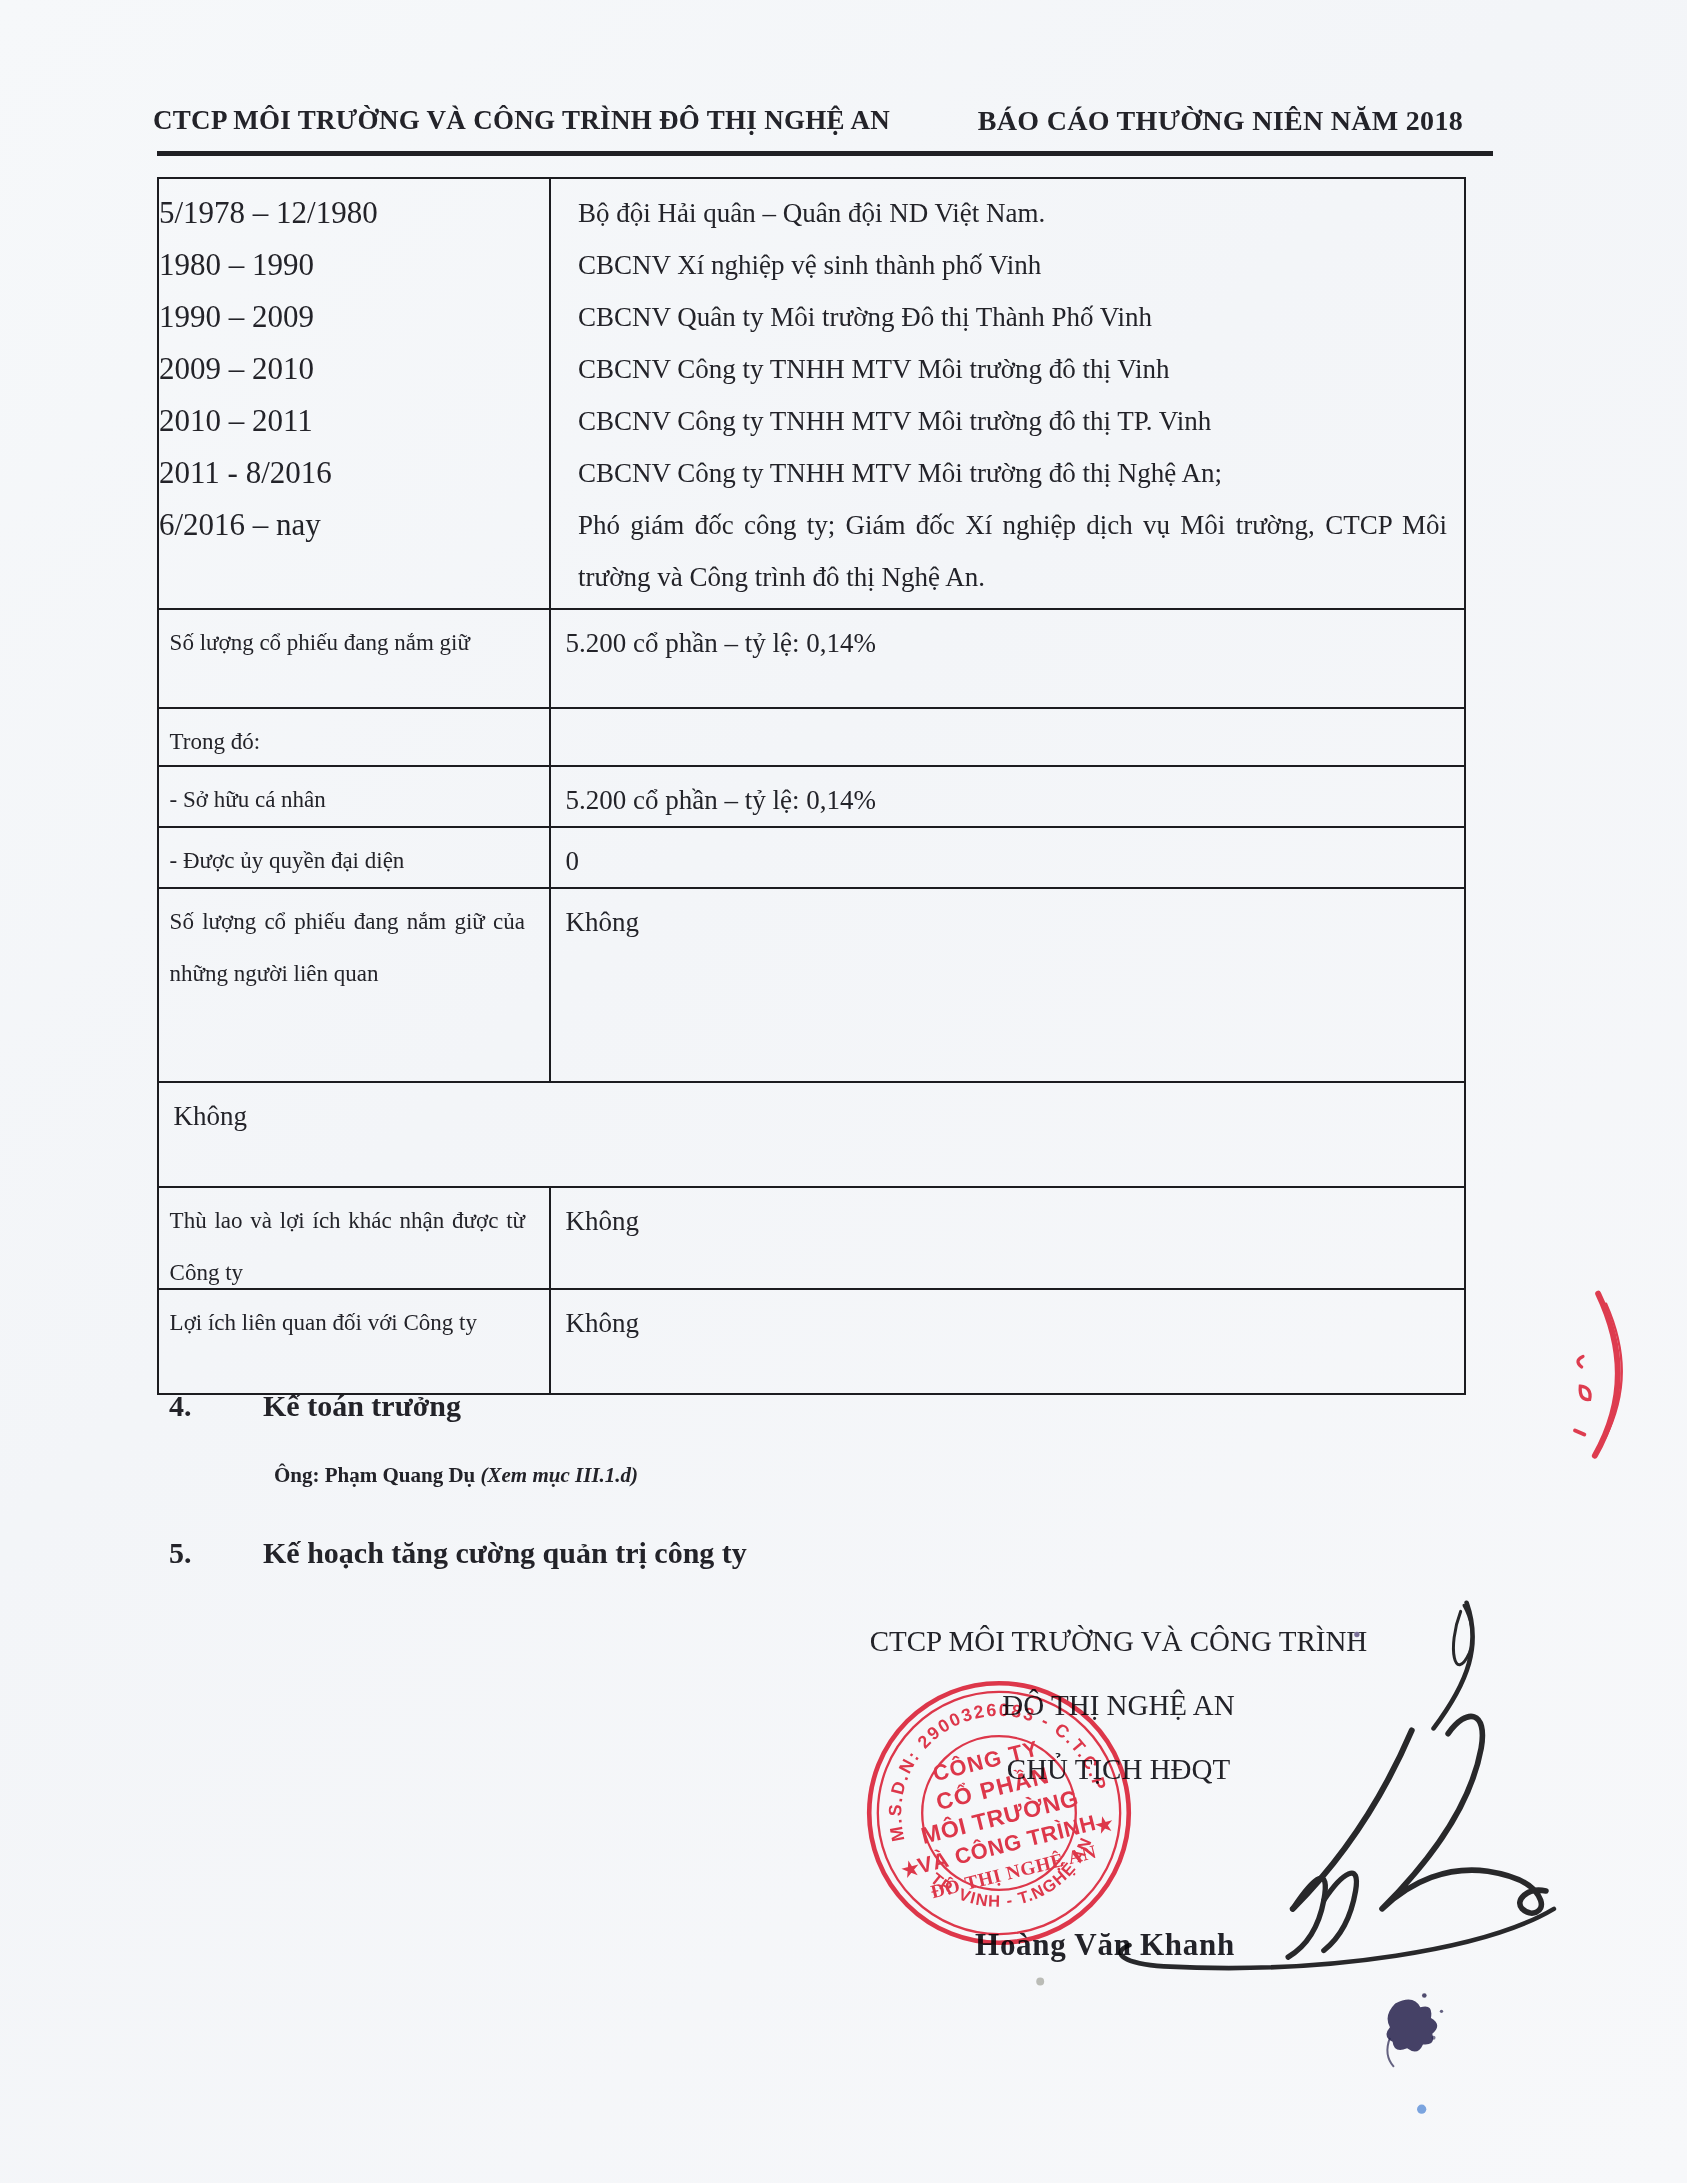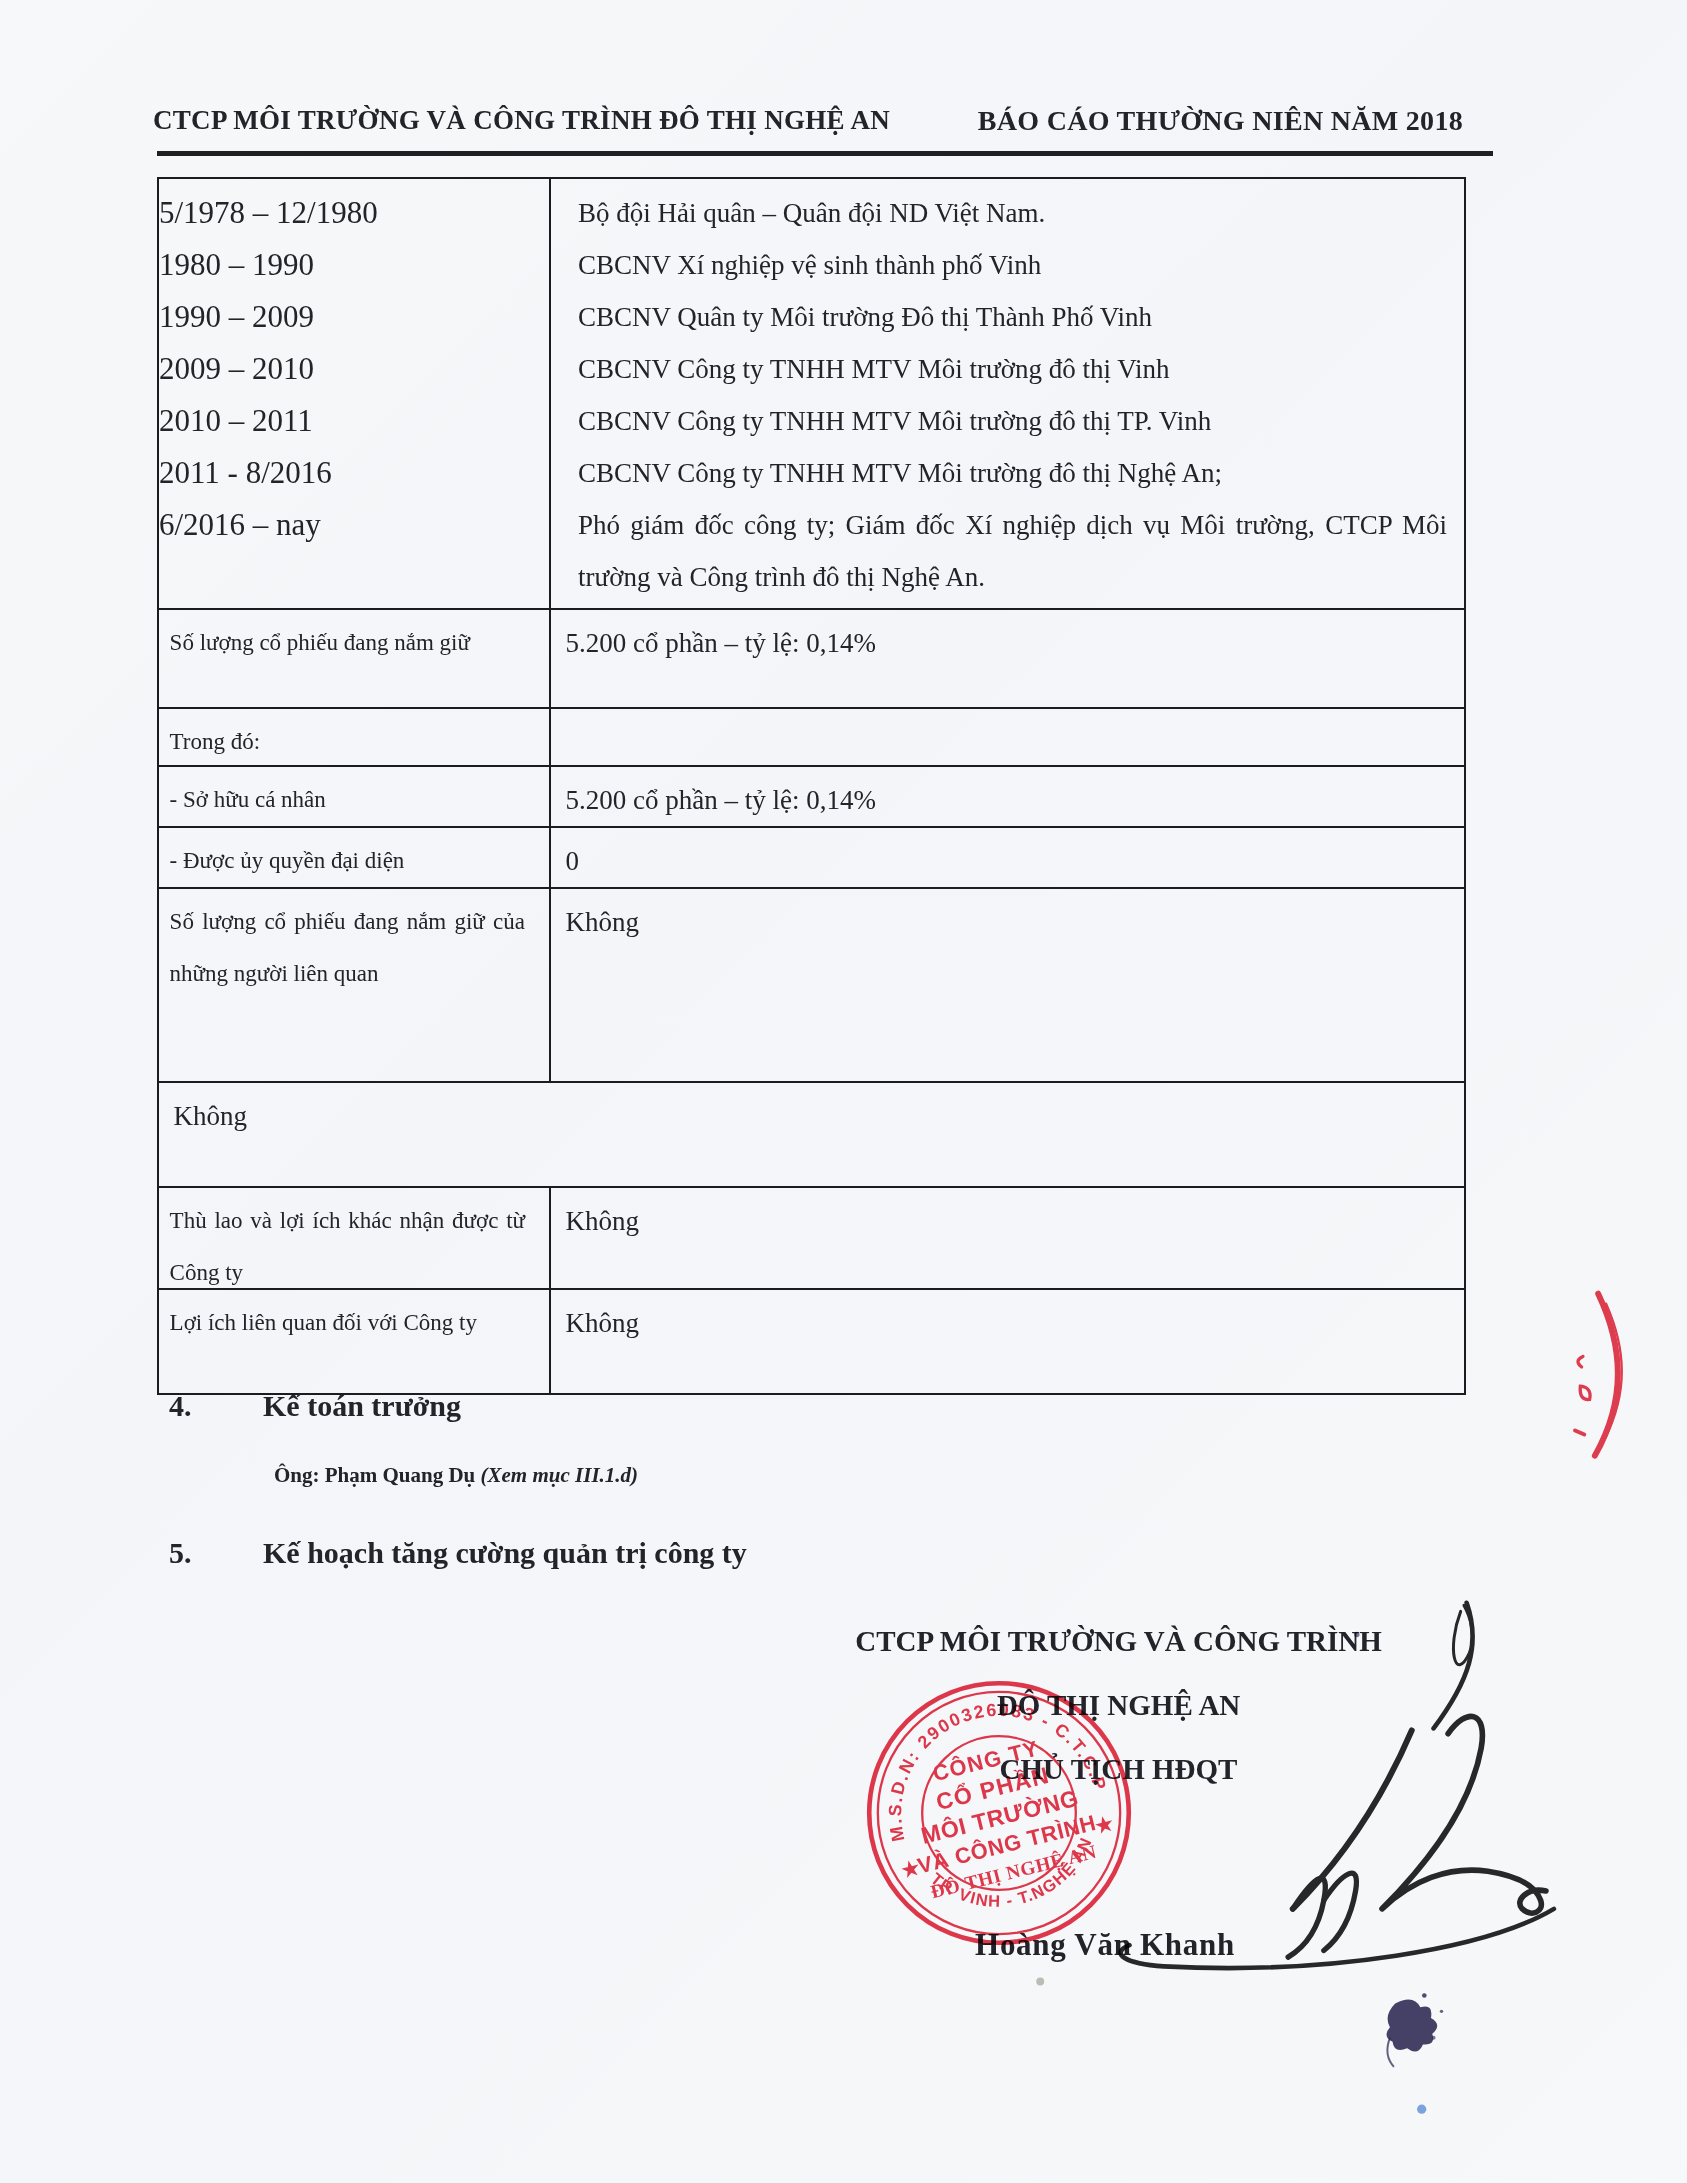--- a/index.html
+++ b/index.html
@@ -27,21 +27,21 @@
   .trow.r6{height:194px}.trow.r7{height:105px}.trow.r8{height:102px}.trow.r9{height:105px}
   
   .secno{position:absolute;left:169px;font-size:30px;font-weight:bold;}
   .sectitle{position:absolute;left:263px;font-size:30px;font-weight:bold;}
   .sec4-no{top:1389px}.sec4-title{top:1389px}
   .sec4-detail{position:absolute;left:274px;top:1463px;font-size:21px;font-weight:bold;}
   .sec4-detail .ref{font-style:italic;font-weight:bold;}
   .sec5-no{top:1536px}.sec5-title{top:1536px}
   
   .sig-head{position:absolute;left:781px;top:1609px;width:675px;text-align:center;
-            font-size:29px;font-weight:bold;line-height:64px;}
+            font-size:29px;font-weight:normal;line-height:64px;}
   .sig-name{position:absolute;left:880px;top:1927px;width:450px;text-align:center;
             font-size:31px;font-weight:bold;letter-spacing:0.7px;}
   
   .stamp{position:absolute;left:852px;top:1666px;width:294px;height:294px;
          mix-blend-mode:multiply;opacity:.93;}
   .stamp text{fill:#e4293e;}
   
   .sig-ink{position:absolute;left:1025px;top:1575px;width:595px;height:595px;
            mix-blend-mode:multiply;pointer-events:none;}
   .edge-stamp{position:absolute;left:1542px;top:1257px;width:152px;height:232px;

